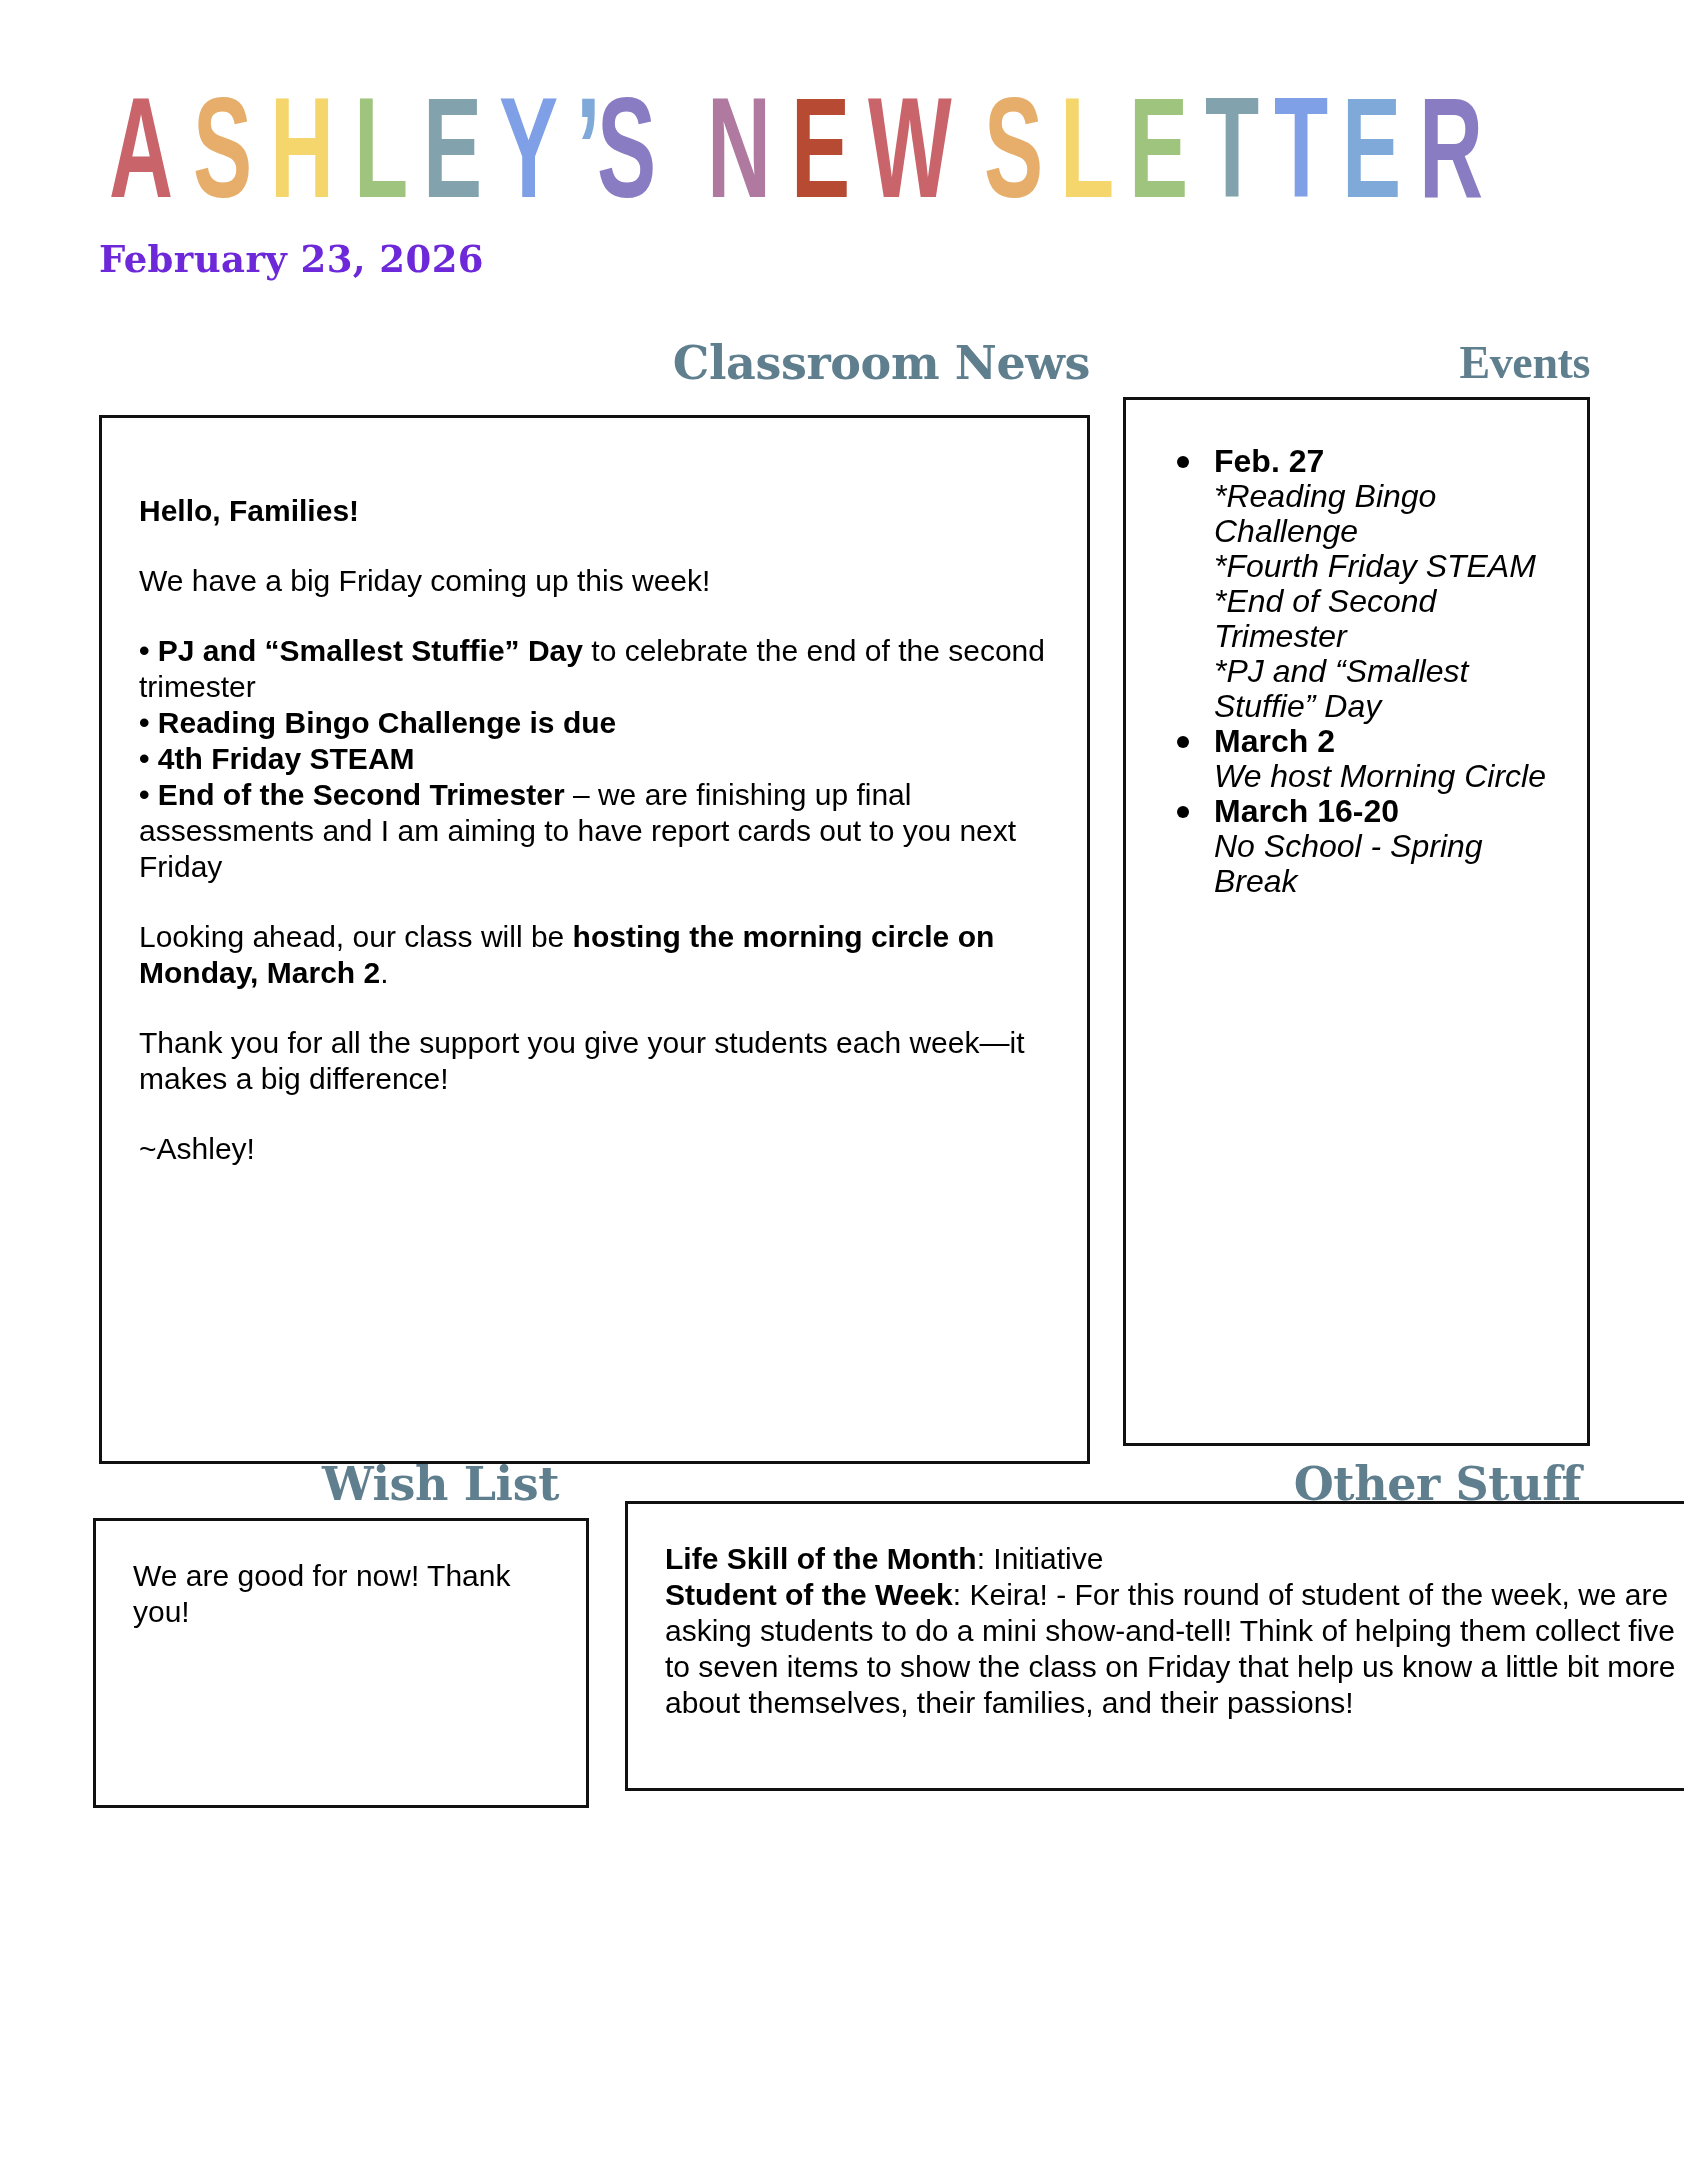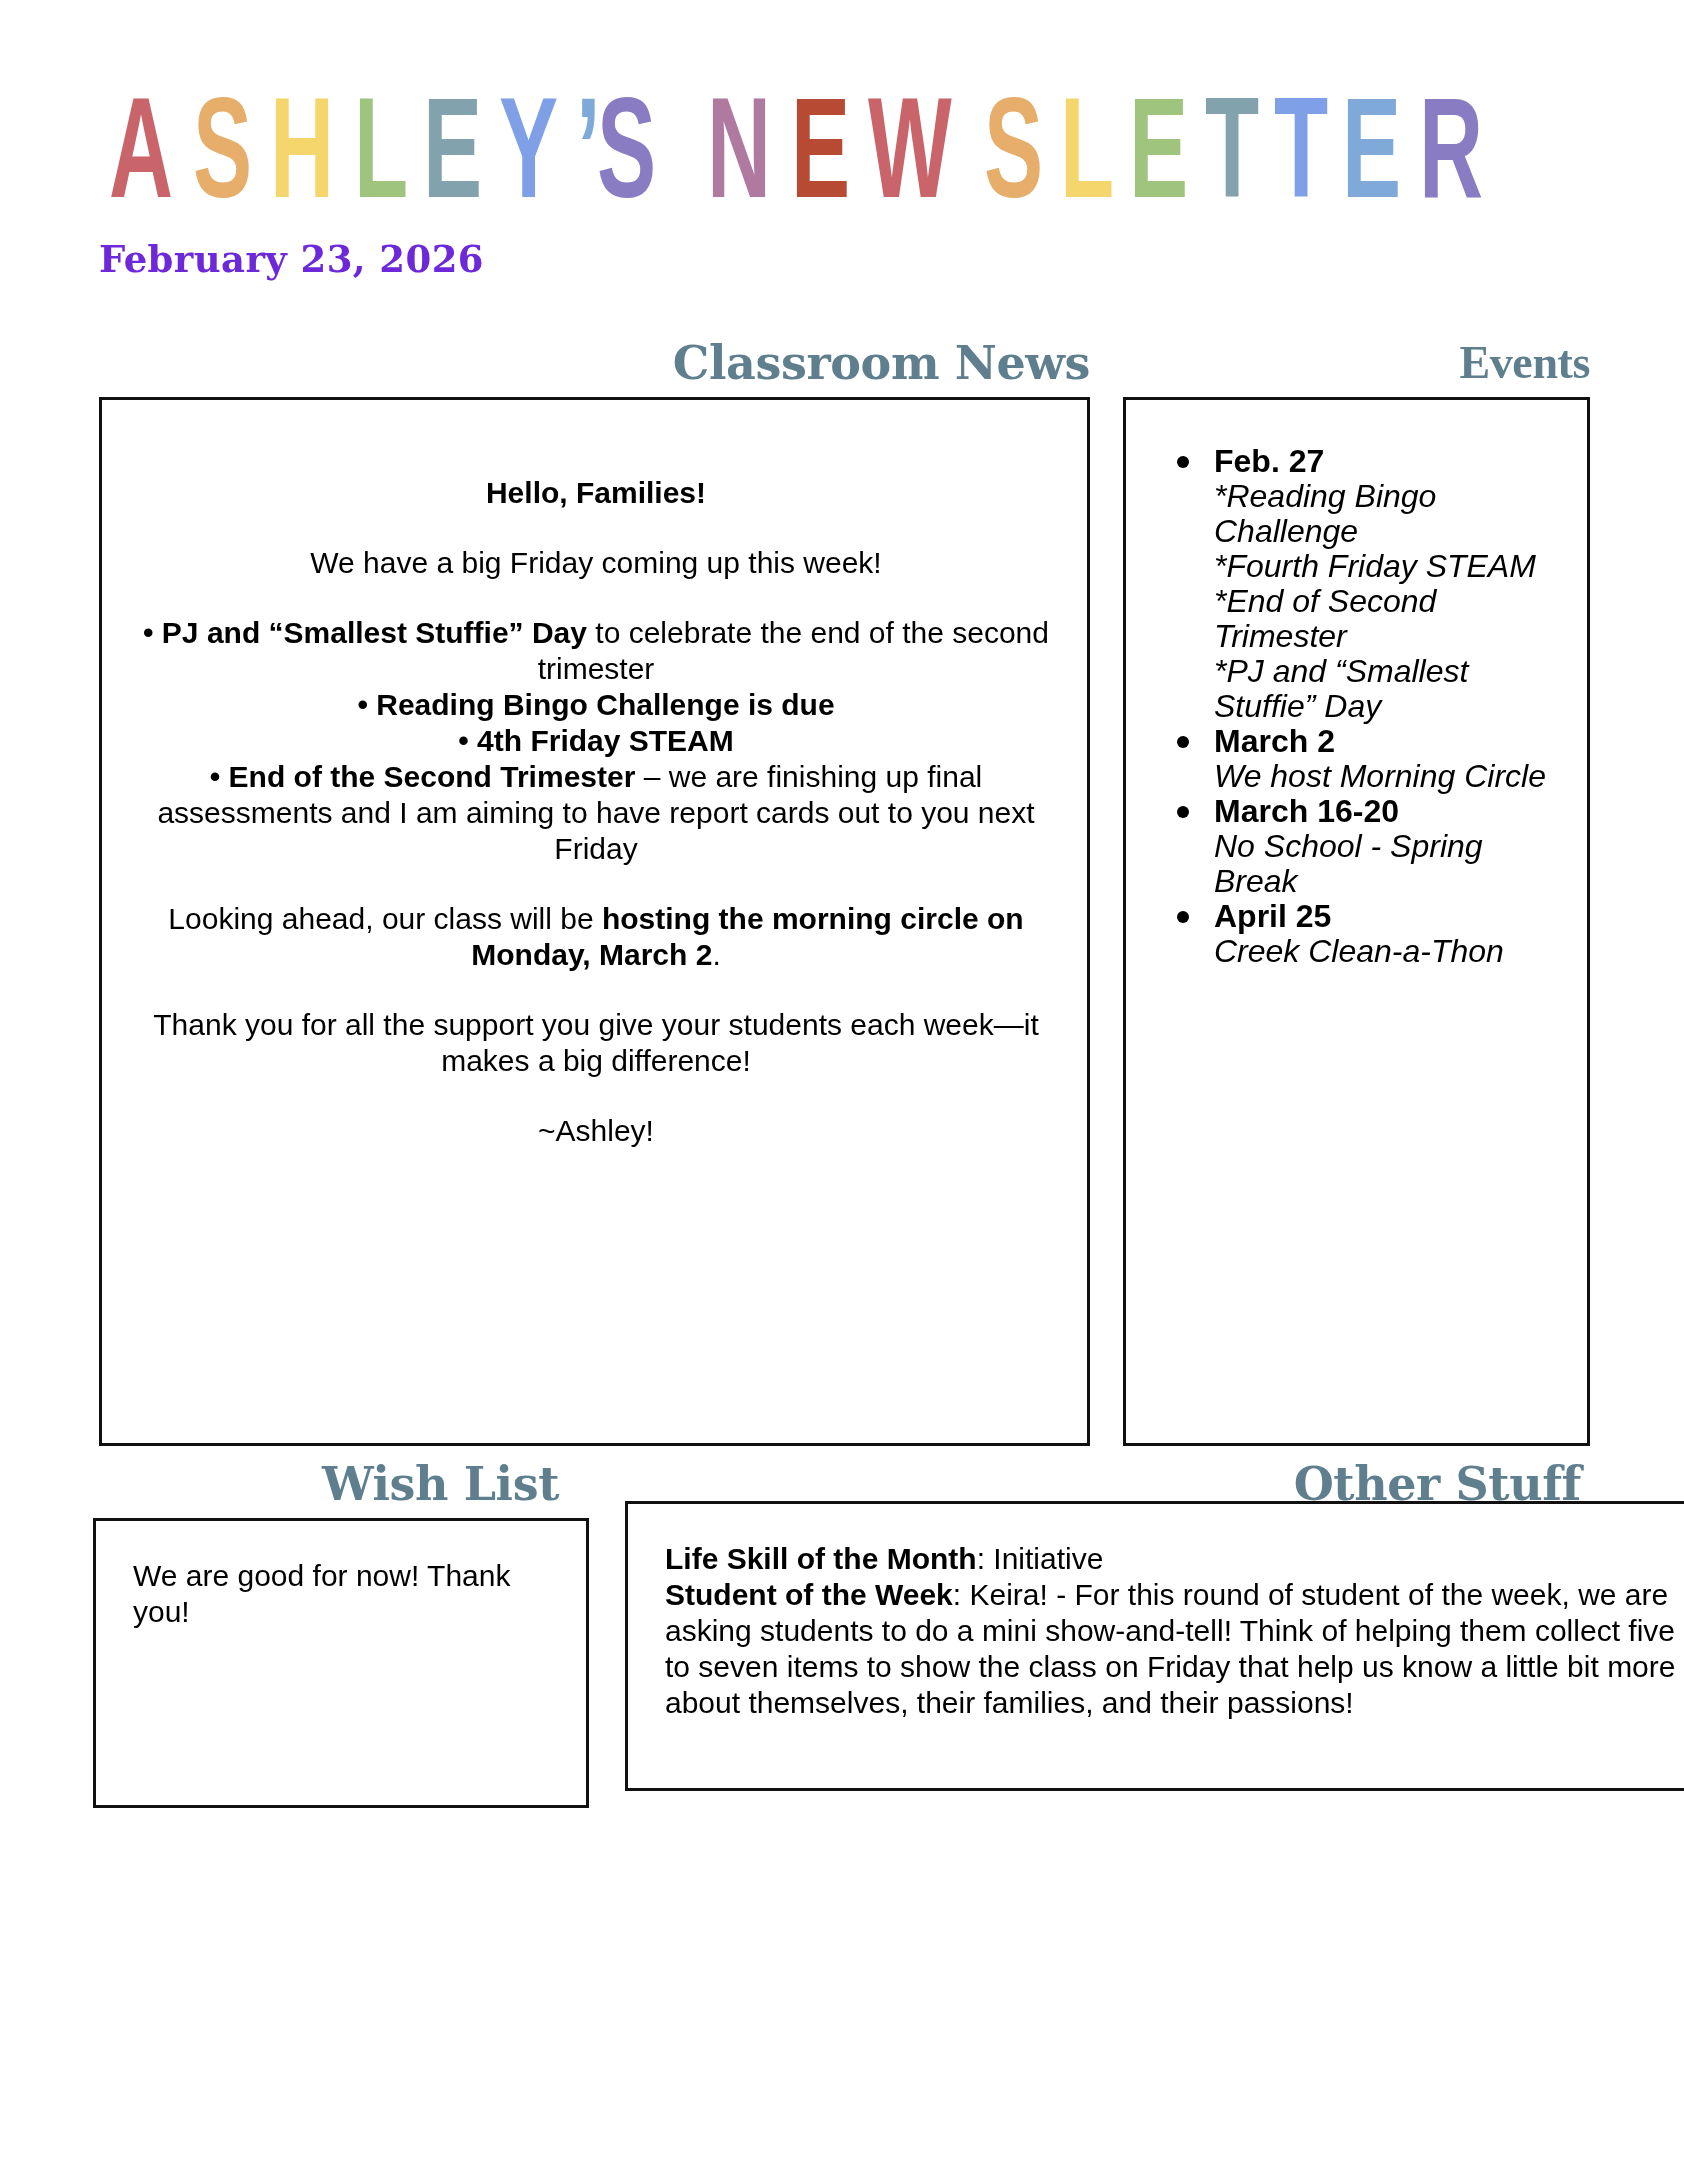--- a/index.html
+++ b/index.html
@@ -22,21 +22,21 @@
                        letter-spacing: -0.4px; }
 
     .box { position: absolute; border: 3.4px solid #111; background: #fff; box-sizing: border-box; }
 
     .body-text { font-size: 30px; line-height: 36px; }
     .body-text p { margin: 0; }
     .body-text .spacer { height: 34px; }
     b { font-weight: 700; }
 
     
-    #news-box { left: 99px; top: 397px; width: 991px; height: 1049px; text-align: center; }
+    #news-box { left: 99px; top: 415px; width: 991px; height: 1049px; }
     #news-box .content { position: absolute; left: 37px; top: 75px; right: 34px; }
 
     
     #events-box { left: 1123px; top: 397px; width: 467px; height: 1049px; }
     #events-box ul { list-style: none; margin: 0; padding: 0; position: absolute; left: 51px; top: 44px; right: 17px; }
     #events-box li { position: relative; padding-left: 37px; font-size: 32px; line-height: 35px; }
     #events-box li .bullet { position: absolute; left: 0; top: 12px; width: 12px; height: 12px; border-radius: 50%; background: #000; }
     #events-box li .date-label { font-weight: 700; display: block; }
     #events-box li .desc { font-style: italic; display: block; }
 
@@ -112,25 +112,20 @@
       <li>
         <span class="bullet"></span>
         <span class="date-label">March 2</span>
         <span class="desc">We host Morning Circle</span>
       </li>
       <li>
         <span class="bullet"></span>
         <span class="date-label">March 16-20</span>
         <span class="desc">No School - Spring Break</span>
       </li>
-      <li>
-        <span class="bullet"></span>
-        <span class="date-label">April 25</span>
-        <span class="desc">Creek Clean-a-Thon</span>
-      </li>
     </ul>
 </div>
 
 <div class="box" id="wish-box">
   <div class="content body-text">
     <p>We are good for now! Thank you!</p>
   </div>
 </div>
 
 <div class="box" id="other-box">

